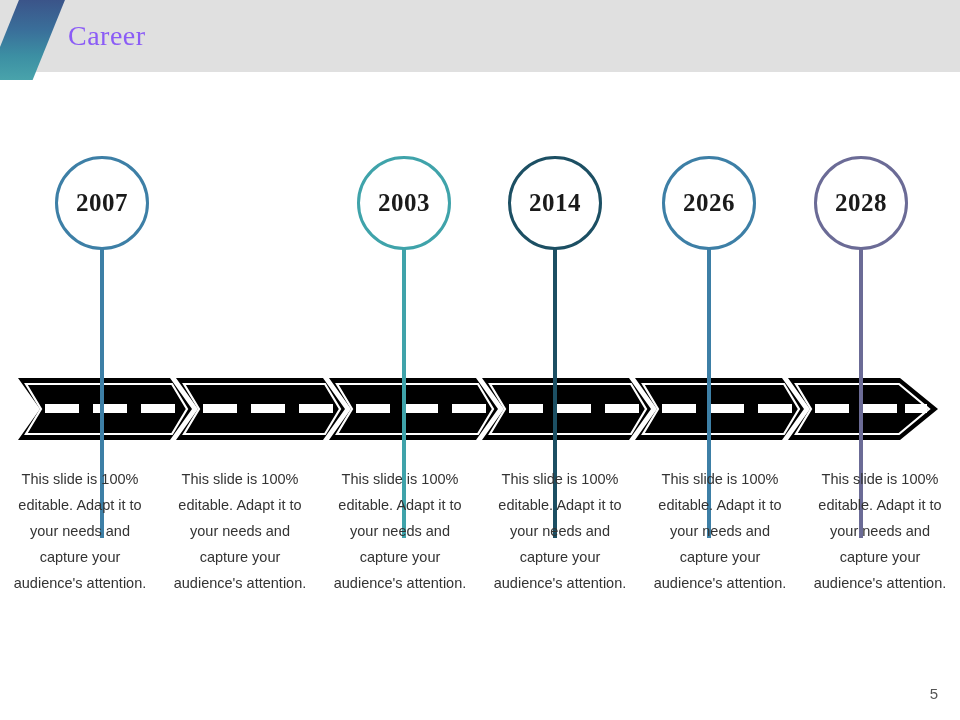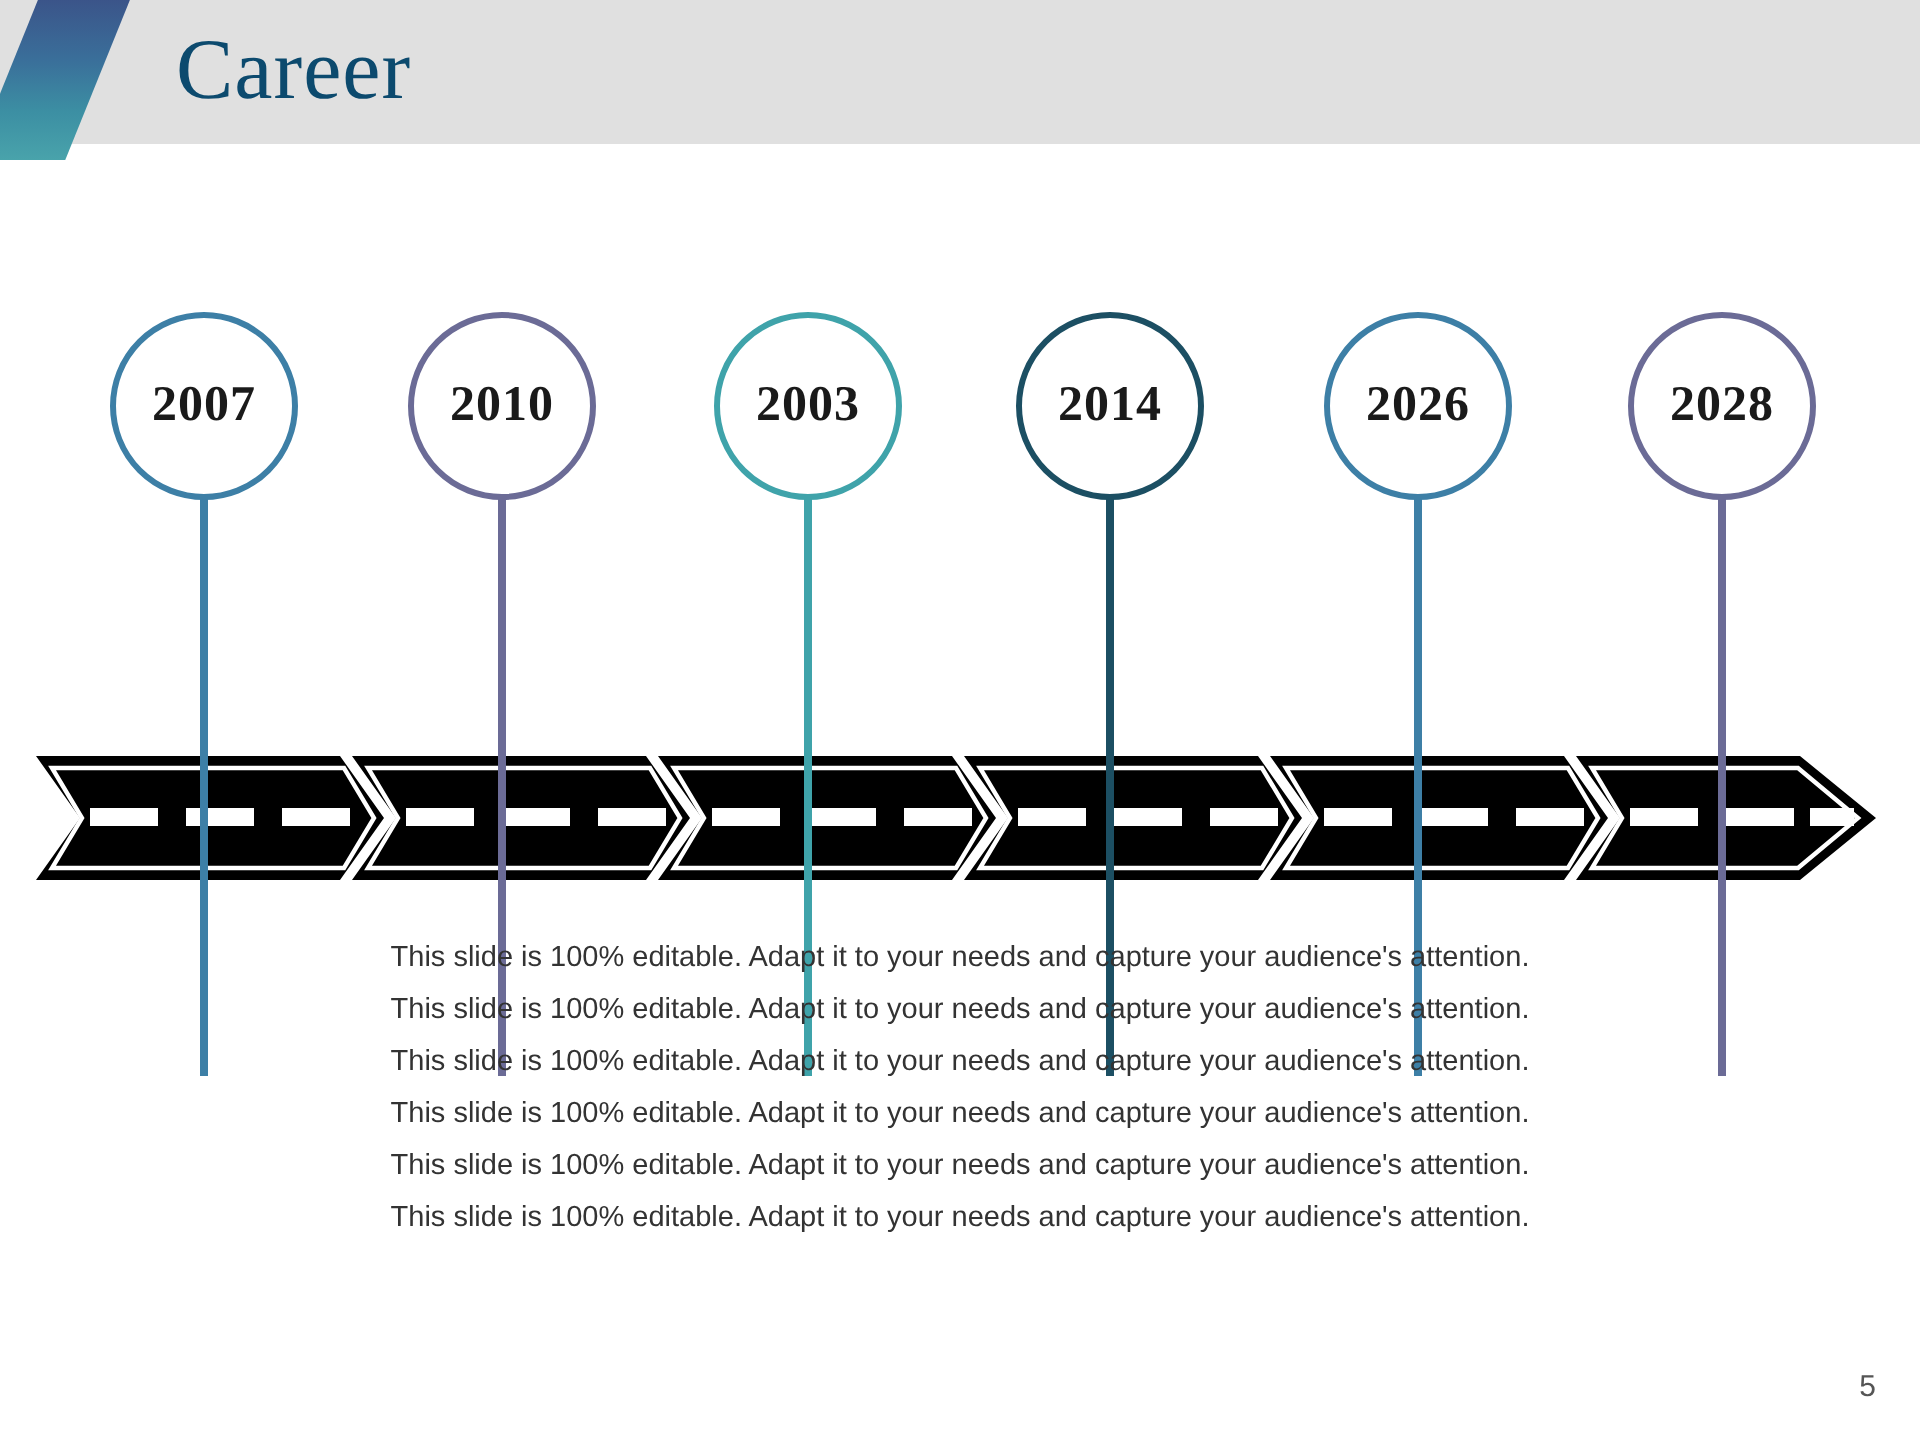--- a/index.html
+++ b/index.html
@@ -28,26 +28,26 @@
     position: absolute;
     left: 4px;
     top: -6px;
     width: 46px;
     height: 86px;
     transform: skewX(-22deg);
     background: linear-gradient(180deg, #3b4f86 0%, #3a6f9a 42%, #3c8fa3 72%, #49a3ab 100%);
   }
   .slide-title {
     position: absolute;
-    left: 88px;
+    left: 68px;
     top: 4px;
     font-family: "Liberation Serif", serif;
-    font-size: 43px;
+    font-size: 28px;
     font-weight: normal;
-    color: #0c4a6e;
+    color: #8b5cf6;
     letter-spacing: 0.5px;
     line-height: 64px;
     white-space: nowrap;
   }
 
   
   .timeline-layer {
     position: absolute;
     left: 0;
     top: 0;
@@ -104,21 +104,20 @@
     height: 66px;
   }
 
   
   .desc-row {
     position: absolute;
     left: 0;
     top: 466px;
     width: 960px;
     display: flex;
-    flex-direction: column;
   }
   .desc-col {
     flex: 1 1 0;
     padding: 0 8px;
     box-sizing: border-box;
     text-align: center;
     font-family: "Liberation Sans", sans-serif;
     font-size: 14.5px;
     line-height: 26px;
     color: #333333;
@@ -183,25 +182,20 @@
 </div>
 
 <div class="timeline-layer">
 
   <div class="node" style="left:55px;">
     <div class="node-stem" style="background: rgb(61, 127, 166);"></div>
     <div class="node-circle" style="border-color: rgb(61, 127, 166);"></div>
     <div class="node-year">2007</div>
   </div>
 
-  <div class="node" style="left:204px;">
-    <div class="node-stem" style="background: rgb(107, 107, 150);"></div>
-    <div class="node-circle" style="border-color: rgb(107, 107, 150);"></div>
-    <div class="node-year">2010</div>
-  </div>
 
   <div class="node" style="left:357px;">
     <div class="node-stem" style="background: rgb(63, 163, 170);"></div>
     <div class="node-circle" style="border-color: rgb(63, 163, 170);"></div>
     <div class="node-year">2003</div>
   </div>
 
   <div class="node" style="left:508px;">
     <div class="node-stem" style="background: rgb(28, 79, 99);"></div>
     <div class="node-circle" style="border-color: rgb(28, 79, 99);"></div>

